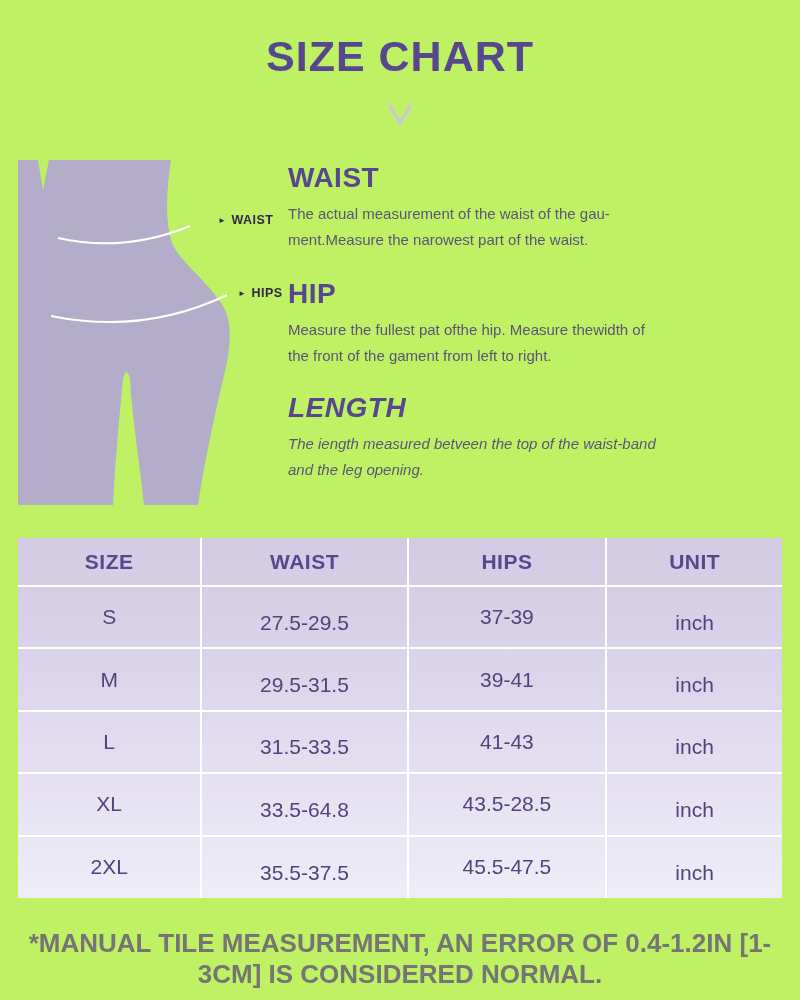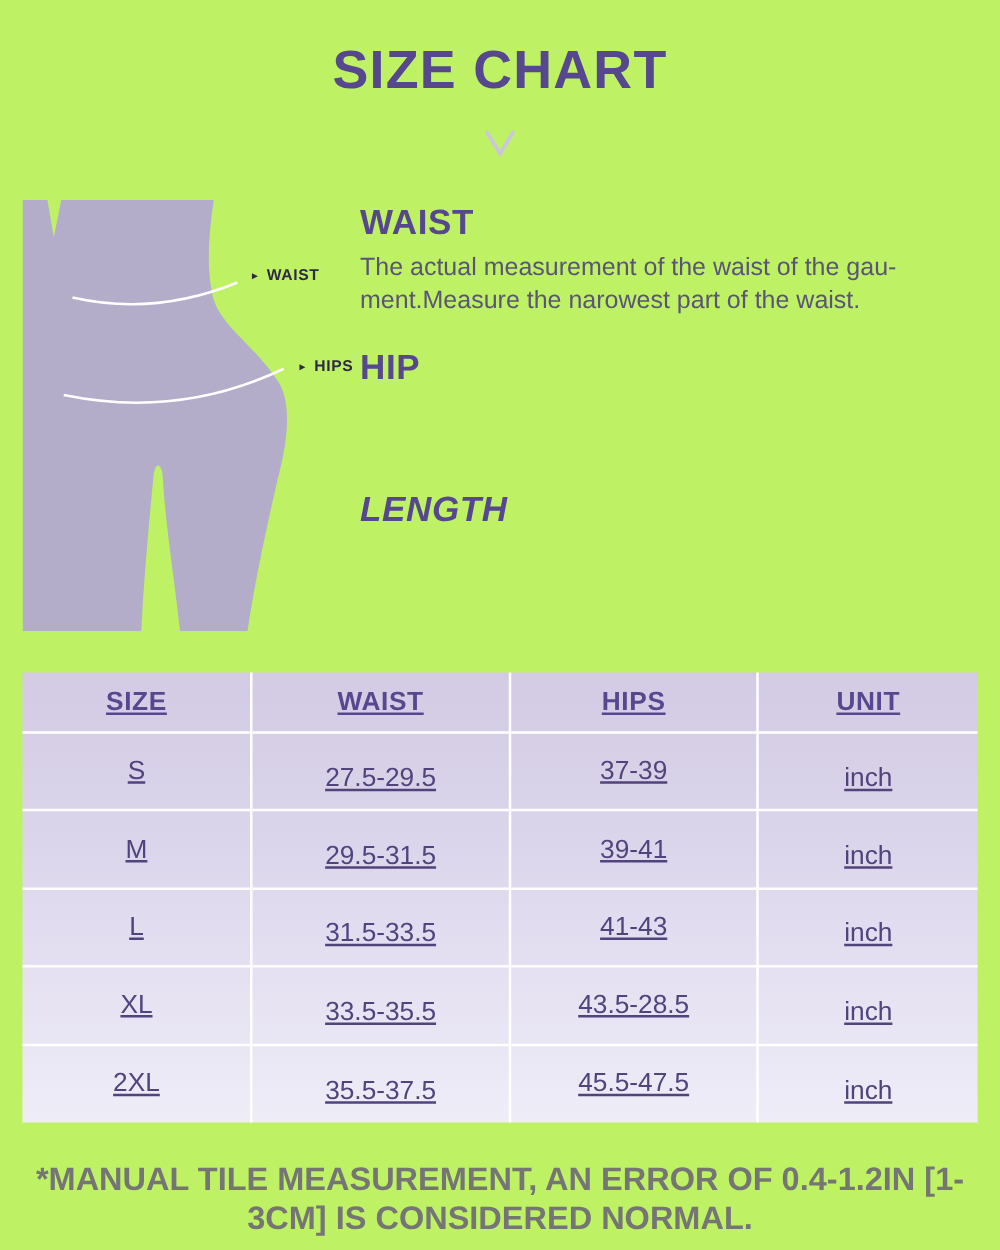--- a/index.html
+++ b/index.html
@@ -17,36 +17,36 @@
   .chevron {
     position:absolute; top:98px; left:50%; transform:translateX(-50%);
   }
   .figure { position:absolute; left:18px; top:158px; width:260px; height:347px; }
   .fig-svg { position:absolute; left:0; top:0; }
   .measure-tag {
     position:absolute; font-size:12.5px; font-weight:bold; color:#2f2847;
     letter-spacing:0.5px; white-space:nowrap;
   }
   .measure-tag .arrow { font-size:8px; margin-right:5px; vertical-align:1px; color:#2f2847; }
-  .tag-waist { left:182px; top:55px; }
+  .tag-waist { left:200px; top:55px; }
   .tag-hips  { left:220px; top:128px; }
   .section { position:absolute; left:288px; width:500px; }
   .sec-0 { top:162px; } .sec-1 { top:278px; } .sec-2 { top:392px;font-style:italic; }
   .section h2 { font-size:28px; font-weight:bold; color:#57478f; letter-spacing:0.5px; }
-  .section .body { margin-top:7px; font-size:20px; line-height:26px; color:#5a5478; }
+  .section .body { margin-top:7px; font-size:15px; line-height:26px; color:#5a5478; }
   .size-table-wrap {
     position:absolute; left:18px; top:538px; width:764px; height:360px;
     background:linear-gradient(180deg, #d2cbe3 0%, #dcd6ec 40%, #efedf8 100%);
   }
   table.size-table { width:100%; height:100%; border-collapse:collapse; table-layout:fixed; }
   .size-table col.c0 { width:24%; } .size-table col.c1 { width:27%; }
   .size-table col.c2 { width:26%; } .size-table col.c3 { width:23%; }
   .size-table th, .size-table td {
     text-align:center; vertical-align:middle;
-    border-right:2px solid #ffffff; border-bottom:2px solid #ffffff;text-decoration:underline;
+    border-right:2px solid #ffffff; border-bottom:2px solid #ffffff;
   }
   .size-table th:last-child, .size-table td:last-child { border-right:none; }
   .size-table tr:last-child td { border-bottom:none; }
   .size-table th {
     height:48px; font-size:21px; font-weight:bold; color:#57478f; letter-spacing:0.5px;
   }
   .size-table td { height:52px; font-size:21px; color:#51437c; }
   .size-table td:nth-child(2), .size-table td:nth-child(4) { padding-top:11px; }
   .footnote {
     position:absolute; top:928px; left:0; width:100%; text-align:center;
@@ -98,24 +98,32 @@
   <div class="section sec-0">
     <h2>WAIST</h2>
     <div class="body">
       <div>The actual measurement of the waist of the gau-</div>
       <div>ment.Measure the narowest part of the waist.</div>
     </div>
   </div>
 
   <div class="section sec-1">
     <h2>HIP</h2>
+    <div class="body">
+      <div>Measure the fullest pat ofthe hip. Measure thewidth of</div>
+      <div>the front of the gament from left to right.</div>
+    </div>
   </div>
 
   <div class="section sec-2">
     <h2>LENGTH</h2>
+    <div class="body">
+      <div>The iength measured betveen the top of the waist-band</div>
+      <div>and the leg opening.</div>
+    </div>
   </div>
 
   <div class="size-table-wrap">
     <table class="size-table">
       <colgroup>
           <col class="c0">
           <col class="c1">
           <col class="c2">
           <col class="c3">
         </colgroup>
@@ -141,21 +149,21 @@
           <td>inch</td>
         </tr>
         <tr>
           <td>L</td>
           <td>31.5-33.5</td>
           <td>41-43</td>
           <td>inch</td>
         </tr>
         <tr>
           <td>XL</td>
-          <td>33.5-35.5</td>
+          <td>33.5-64.8</td>
           <td>43.5-28.5</td>
           <td>inch</td>
         </tr>
         <tr>
           <td>2XL</td>
           <td>35.5-37.5</td>
           <td>45.5-47.5</td>
           <td>inch</td>
         </tr>
       </tbody>

